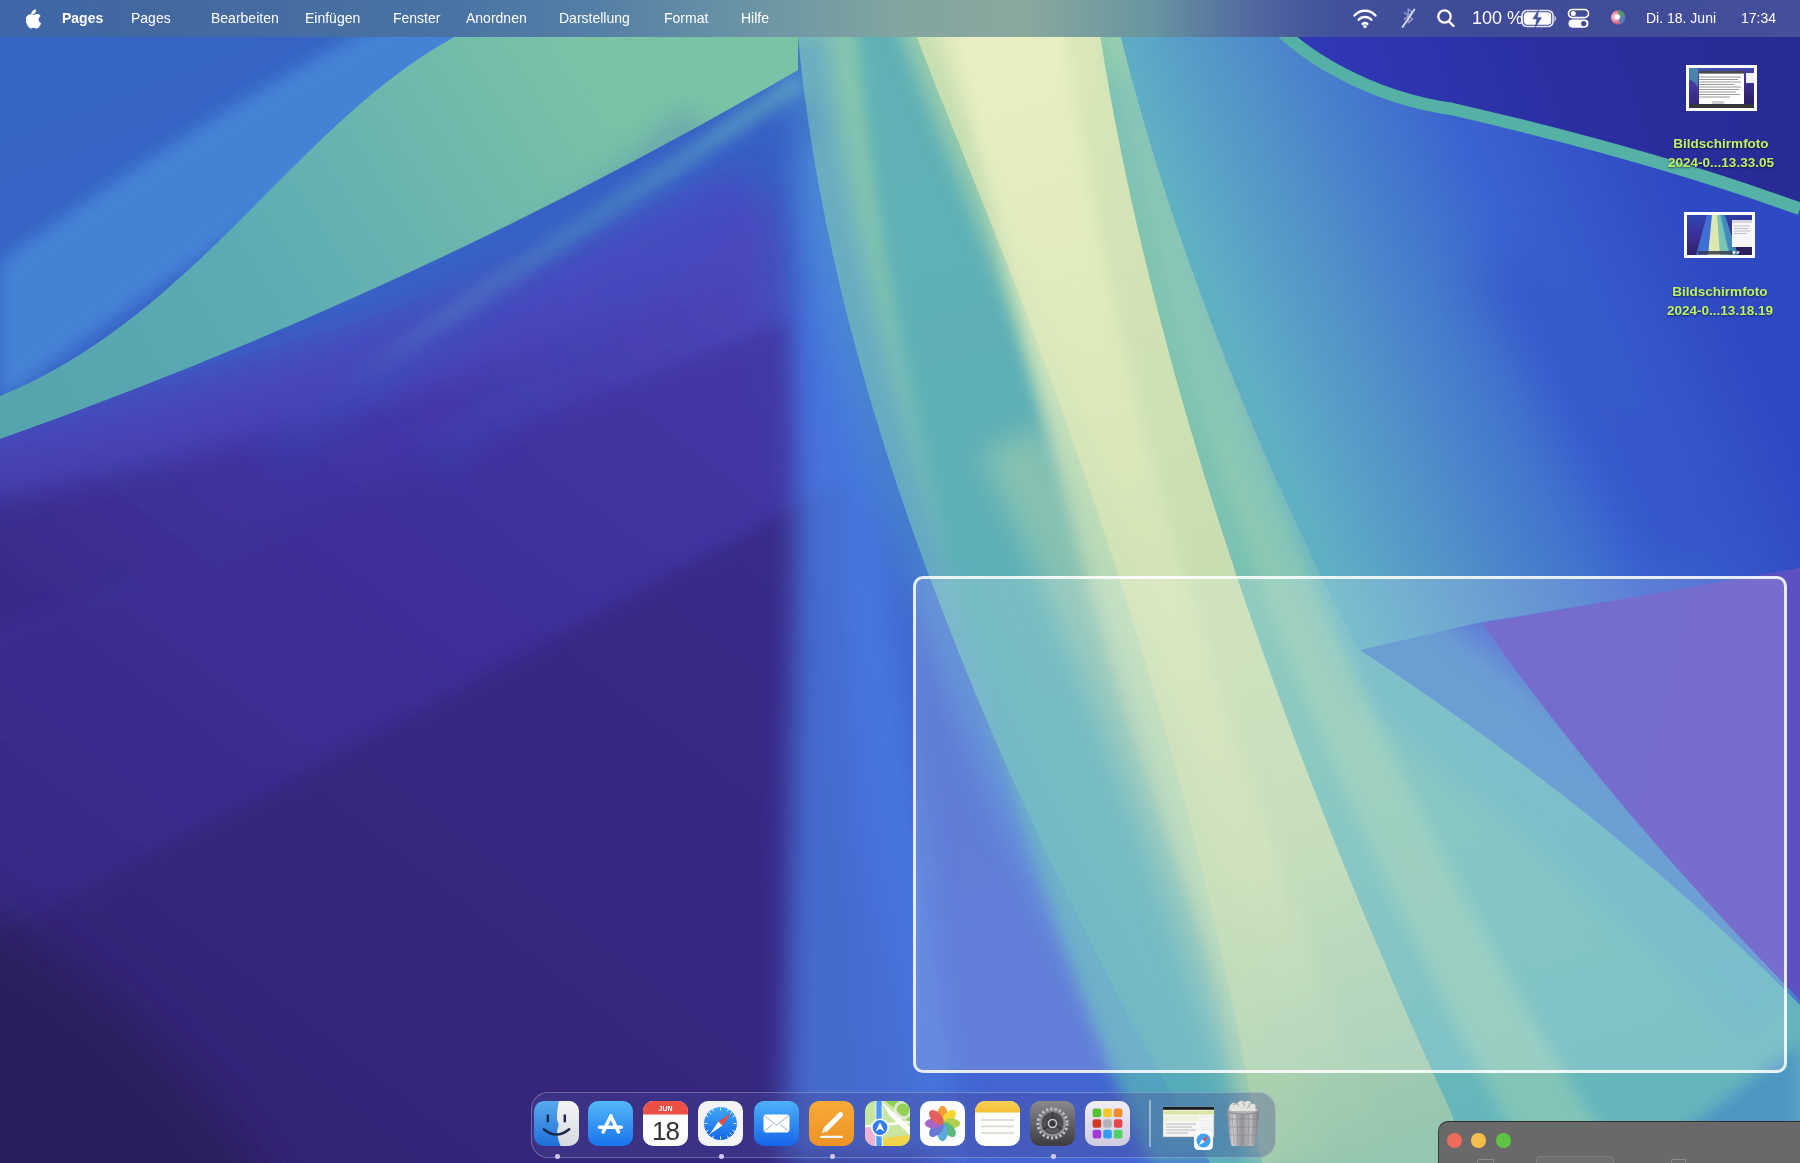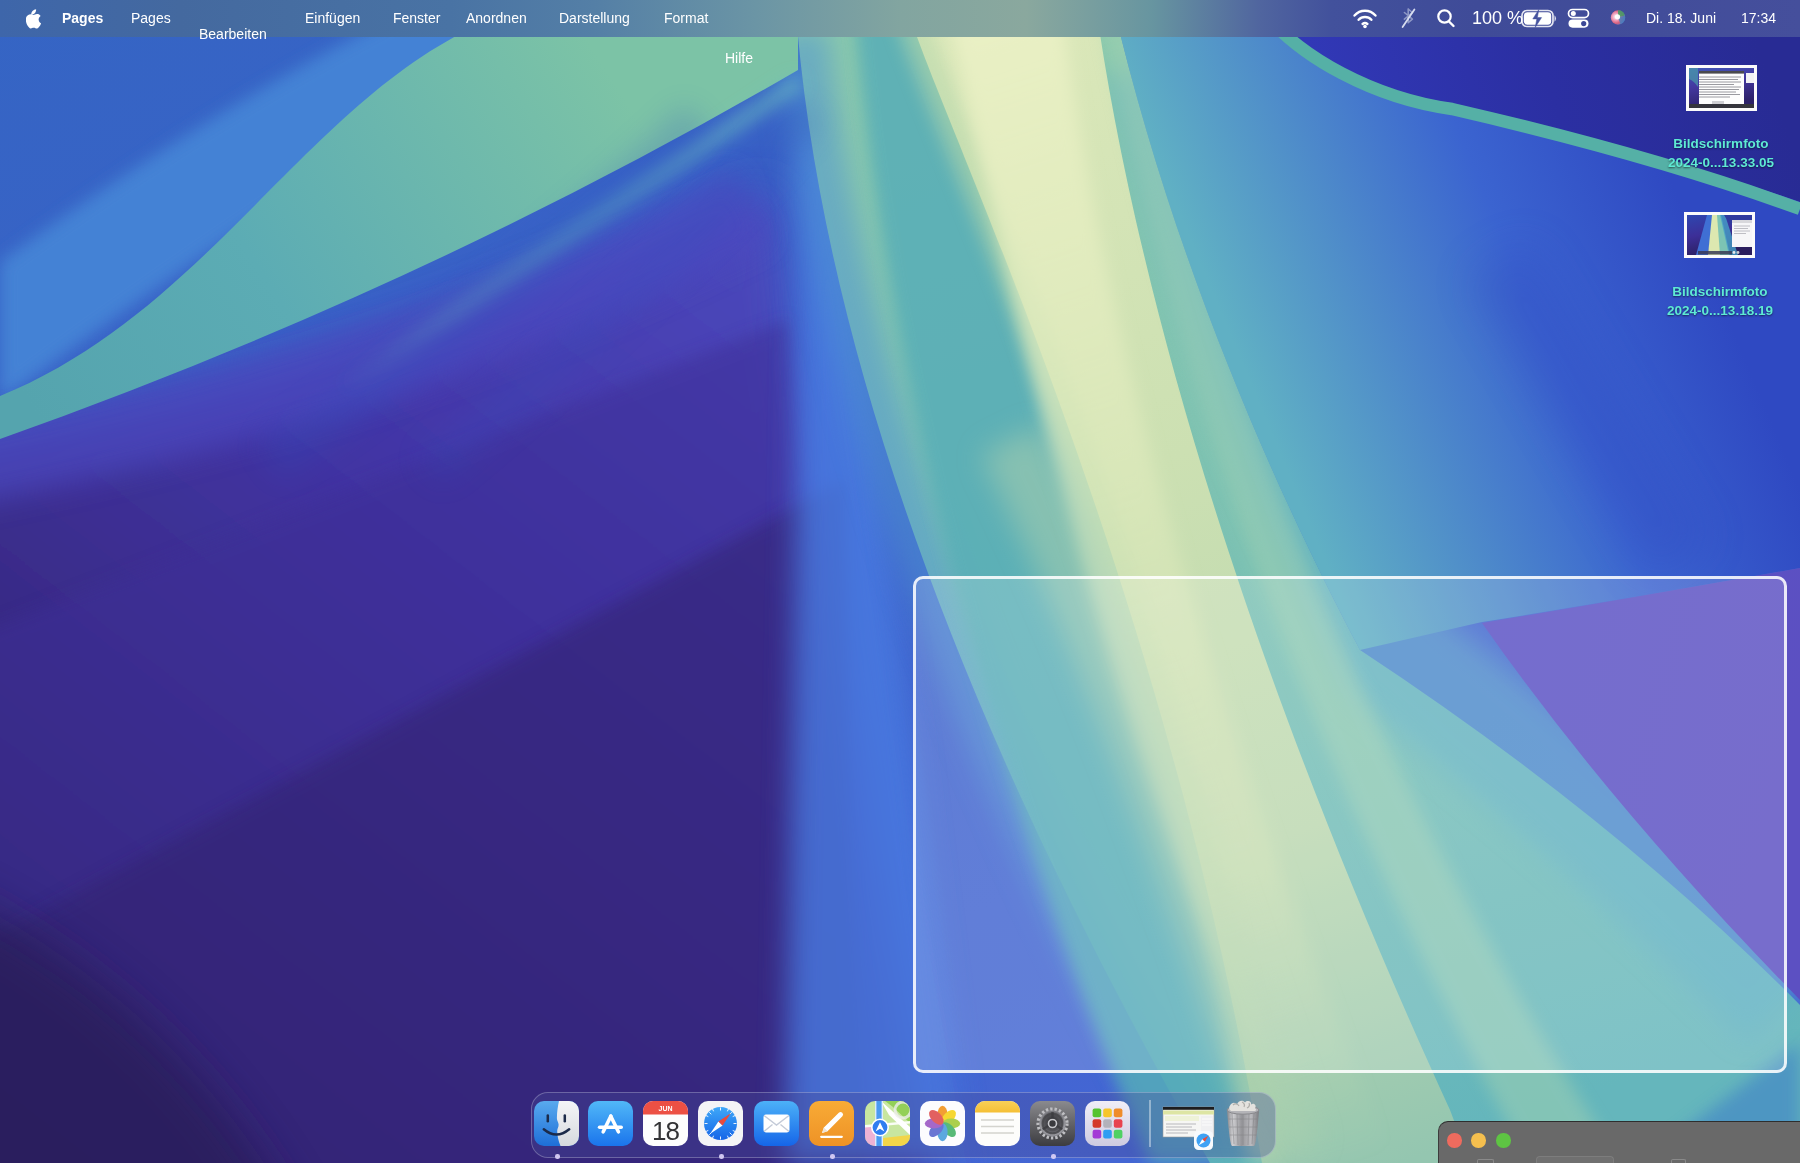--- a/index.html
+++ b/index.html
@@ -17,21 +17,21 @@
     color:#fff;}
   .mi{position:absolute;top:0;height:37px;line-height:37px;font-size:14px;color:#fff;white-space:nowrap;}
   .b{font-weight:bold;}
   
   #dock{position:absolute;left:531px;top:1092px;width:745px;height:66px;
     border-radius:17px;background:rgba(72,74,152,0.35);
     border:1px solid rgba(255,255,255,0.25);box-sizing:border-box;}
   .dot{position:absolute;width:4.5px;height:4.5px;border-radius:50%;
     background:rgba(215,205,245,0.95);top:1154px;}
   .dicon{position:absolute;top:1101px;width:45px;height:45px;}
-  .dlabel{position:absolute;width:160px;text-align:center;color:#5eead4;
+  .dlabel{position:absolute;width:160px;text-align:center;color:#bef264;
     font-size:13.5px;font-weight:bold;line-height:19px;
     text-shadow:0 1px 2px rgba(0,0,0,0.55);}
   
   #cwin{position:absolute;left:1438px;top:1121px;width:362px;height:42px;
     background:#696969;border-radius:10px 0 0 0;border-top:1px solid #2e2e2e;
     border-left:1px solid #3c3c3c;box-sizing:border-box;}
   .tl{position:absolute;width:14.5px;height:14.5px;border-radius:50%;top:1133px;}
 </style>
 </head>
 <body>
@@ -163,27 +163,27 @@
         -0.8,0.95 -1.45,2.45 -1.25,3.85 1.4,0.1 2.8,-0.75 3.65,-1.8 z
         M 12.6,19.6 c 0.03,-2.4 1.95,-3.55 2.05,-3.6 -1.1,-1.65 -2.85,-1.85 -3.45,-1.9
         -1.5,-0.15 -2.85,0.85 -3.6,0.85 -0.75,0 -1.9,-0.85 -3.1,-0.8
         -1.6,0.05 -3.1,0.95 -3.9,2.35 -1.65,2.9 -0.4,7.2 1.2,9.55
         0.8,1.15 1.7,2.45 2.95,2.4 1.2,-0.05 1.65,-0.75 3.05,-0.75
         1.4,0 1.85,0.75 3.1,0.75 1.3,-0.05 2.1,-1.15 2.85,-2.35
         0.9,-1.35 1.25,-2.65 1.3,-2.7 -0.05,-0.05 -2.45,-0.95 -2.45,-3.8 z" fill="#ffffff"></path>
     </svg>
     <span class="mi b" style="left:62px;">Pages</span>
     <span class="mi" style="left:131px;">Pages</span>
-    <span class="mi" style="left:199px;margin-top:16px;">Bearbeiten</span>
+    <span class="mi" style="left:211px;">Bearbeiten</span>
     <span class="mi" style="left:305px;">Einfügen</span>
     <span class="mi" style="left:393px;">Fenster</span>
     <span class="mi" style="left:466px;">Anordnen</span>
     <span class="mi" style="left:559px;">Darstellung</span>
     <span class="mi" style="left:664px;">Format</span>
-    <span class="mi" style="left:725px;margin-top:40px;">Hilfe</span>
+    <span class="mi" style="left:741px;">Hilfe</span>
 
     <svg class="mi" style="left:1350px;top:0;" width="30" height="37" viewBox="0 0 30 37">
       <g fill="none" stroke="#fff" stroke-linecap="round">
         <path d="M 4.5,15.5 a 14,14 0 0 1 21,0" stroke-width="2.4"></path>
         <path d="M 8.6,19.8 a 8.6,8.6 0 0 1 12.8,0" stroke-width="2.4"></path>
         <path d="M 12.6,24 a 3.6,3.6 0 0 1 4.8,0" stroke-width="2.4"></path>
       </g>
       <circle cx="15" cy="26.5" r="1.8" fill="#fff"></circle>
     </svg>
     <svg class="mi" style="left:1398px;top:0;" width="22" height="37" viewBox="0 0 22 37">

